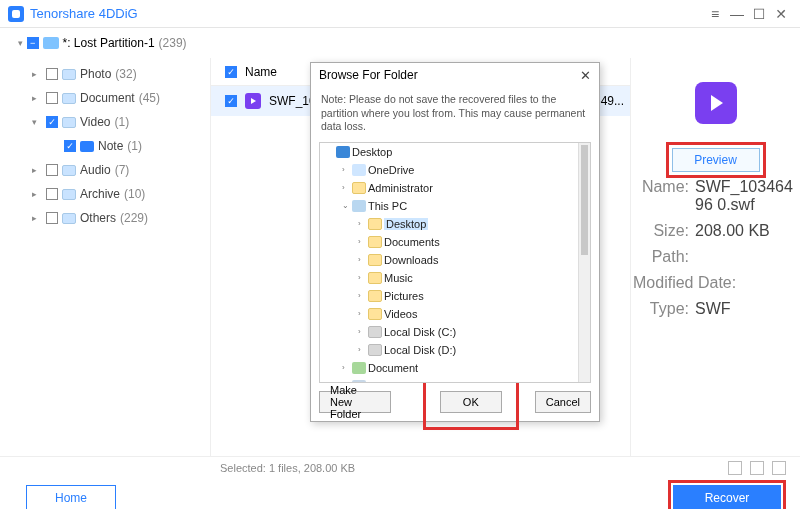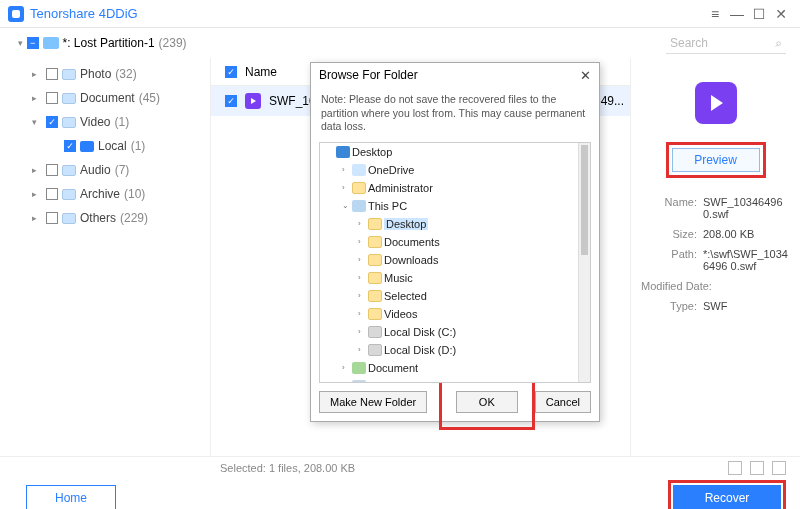--- a/index.html
+++ b/index.html
@@ -31,26 +31,26 @@
 .disk-icon { width:16px; height:12px; background:#7fc3ff; border-radius:2px; }
 .folder-icon { width:14px; height:11px; background:#c9e3ff; border-radius:2px; border:1px solid #a7c9e8; }
 .more-icon { width:14px; height:11px; background:#2a7fff; border-radius:2px; }
 
 .content { flex: 1; border-left: 1px solid #eee; display: flex; flex-direction: column; }
 .listhdr { height: 28px; display: flex; align-items: center; padding-left: 14px; gap: 8px; border-bottom: 1px solid #eee; }
 .listrow { height: 30px; display: flex; align-items: center; padding-left: 14px; gap: 8px; background: #eaf3ff; }
 .swf-icon { width: 16px; height: 16px; background: #7a3ff0; border-radius: 3px; display:inline-flex; align-items:center; justify-content:center; }
 .swf-icon::before { content:""; width:0; height:0; border-left:5px solid #fff; border-top:3px solid transparent; border-bottom:3px solid transparent; }
 
-.rightpanel { width: 170px; border-left: 1px solid #eee; padding: 12px 10px; display: flex; flex-direction: column; align-items: center; }
+.rightpanel { width: 170px; border-left: 1px solid #eee; padding: 12px 2px; display: flex; flex-direction: column; align-items: center; }
 .big-swf { width: 42px; height: 42px; background: #7a3ff0; border-radius: 8px; display:flex; align-items:center; justify-content:center; margin: 12px 0 18px; }
 .big-swf::before { content:""; width:0; height:0; border-left:12px solid #fff; border-top:8px solid transparent; border-bottom:8px solid transparent; margin-left:3px; }
 .preview-wrap { border: 3px solid #e03030; padding: 3px; }
 .preview-btn { width: 88px; height: 24px; border: 1px solid #8fbfe8; color: #2a7fff; background: #f4faff; display:flex; align-items:center; justify-content:center; cursor:pointer; }
-.meta { width: 100%; margin-top: 18px; font-size: 11px; color: #666; }
+.meta { width: 100%; font-size: 16px; color: #666; }
 .meta-row { display: flex; margin-bottom: 8px; }
 .meta-row .k { width: 62px; text-align: right; padding-right: 6px; color: #888; }
 .meta-row .v { flex: 1; color: #444; word-break: break-all; }
 
 
 .statusbar { height: 22px; border-top: 1px solid #eee; display:flex; align-items:center; padding: 0 14px 0 220px; color:#888; font-size:11px; gap:8px; }
 .statusbar .spacer{flex:1;}
 .view-icon { width:14px; height:14px; border:1px solid #bbb; }
 
 
@@ -74,21 +74,21 @@
 .dlg-item .ar { width:8px; color:#777; font-size:8px; }
 .dlg-item.sel .lbl { background:#cde6ff; padding:0 2px; }
 .di-ico { width:14px; height:12px; border-radius:2px; }
 .di-desktop { background:#3a87d8; }
 .di-cloud { background:#cfe6ff; }
 .di-folder { background:#ffe39a; border:1px solid #e6c76a; }
 .di-pc { background:#b9d7f0; }
 .di-drive { background:#d8d8d8; border:1px solid #bbb; }
 .di-lib { background:#a7d89a; }
 .di-net { background:#c8d8e8; }
-.dlg-btns { height:38px; display:flex; align-items:center; padding:0 8px; gap:0; }
+.dlg-btns { height:38px; display:flex; align-items:center; padding:0 8px; gap:16px; }
 .dlg-btn { height:22px; padding:0 10px; border:1px solid #aaa; background:#f3f3f3; font-size:11px; display:flex; align-items:center; cursor:pointer; }
 .ok-wrap { border:3px solid #e03030; padding:14px; }
 .dlg-btns .spacer{flex:1;}
 
 .cb-blue { width:12px; height:12px; background:#2a7fff; display:inline-flex; align-items:center; justify-content:center; color:#fff; font-size:9px; }
 </style>
 </head>
 <body>
 
 <div class="titlebar">
@@ -103,24 +103,20 @@
 
 <div class="searchrow">
   <div class="left-crumb">
     <span style="color:#888;font-size:9px">▾</span>
     <span style="width:12px;height:12px;background:#2a7fff;color:#fff;font-size:9px;display:inline-flex;align-items:center;justify-content:center">−</span>
     <span class="disk-icon"></span>
     <span>*: Lost Partition-1</span>
     <span class="count" style="color:#888">(239)</span>
   </div>
   <span class="spacer"></span>
-  <div class="searchbox">
-    <span style="color:#bbb">Search</span>
-    <span style="color:#bbb">⌕</span>
-  </div>
 </div>
 
 <div class="main">
   <div class="sidebar" id="sidebar">
       <div class="tree-item" style="padding-left: 18px;">
         <span class="arrow">▸</span>
         <span class="cb"></span>
         <span class="ficon">
           <span class="folder-icon"></span>
         </span>
@@ -144,21 +140,21 @@
         </span>
         <span>Video</span> 
         <span class="count">(1)</span>
       </div>
       <div class="tree-item" style="padding-left: 36px;">
         <span class="arrow"></span>
         <span class="cb checked">✓</span>
         <span class="ficon">
           <span class="more-icon"></span>
         </span>
-        <span>Local</span> 
+        <span>Note</span> 
         <span class="count">(1)</span>
       </div>
       <div class="tree-item" style="padding-left: 18px;">
         <span class="arrow">▸</span>
         <span class="cb"></span>
         <span class="ficon">
           <span class="folder-icon"></span>
         </span>
         <span>Audio</span> 
         <span class="count">(7)</span>
@@ -208,21 +204,20 @@
           <div class="meta-row">
               <div class="k">Name:</div>
               <div class="v">SWF_10346496 0.swf</div>
             </div>
           <div class="meta-row">
               <div class="k">Size:</div>
               <div class="v">208.00 KB</div>
             </div>
           <div class="meta-row">
               <div class="k">Path:</div>
-              <div class="v">*:\swf\SWF_10346496 0.swf</div>
             </div>
           <div class="meta-row">
               <div class="k" style="width:auto">Modified Date:</div>
               <div class="v"></div>
             </div>
           <div class="meta-row">
               <div class="k">Type:</div>
               <div class="v">SWF</div>
             </div>
         </div>
@@ -292,21 +287,21 @@
           <span class="lbl">Downloads</span>
         </div>
         <div class="dlg-item" style="padding-left: 38px;">
           <span class="ar">›</span>
           <span class="di-ico di-folder"></span>
           <span class="lbl">Music</span>
         </div>
         <div class="dlg-item" style="padding-left: 38px;">
           <span class="ar">›</span>
           <span class="di-ico di-folder"></span>
-          <span class="lbl">Selected</span>
+          <span class="lbl">Pictures</span>
         </div>
         <div class="dlg-item" style="padding-left: 38px;">
           <span class="ar">›</span>
           <span class="di-ico di-folder"></span>
           <span class="lbl">Videos</span>
         </div>
         <div class="dlg-item" style="padding-left: 38px;">
           <span class="ar">›</span>
           <span class="di-ico di-drive"></span>
           <span class="lbl">Local Disk (C:)</span>

